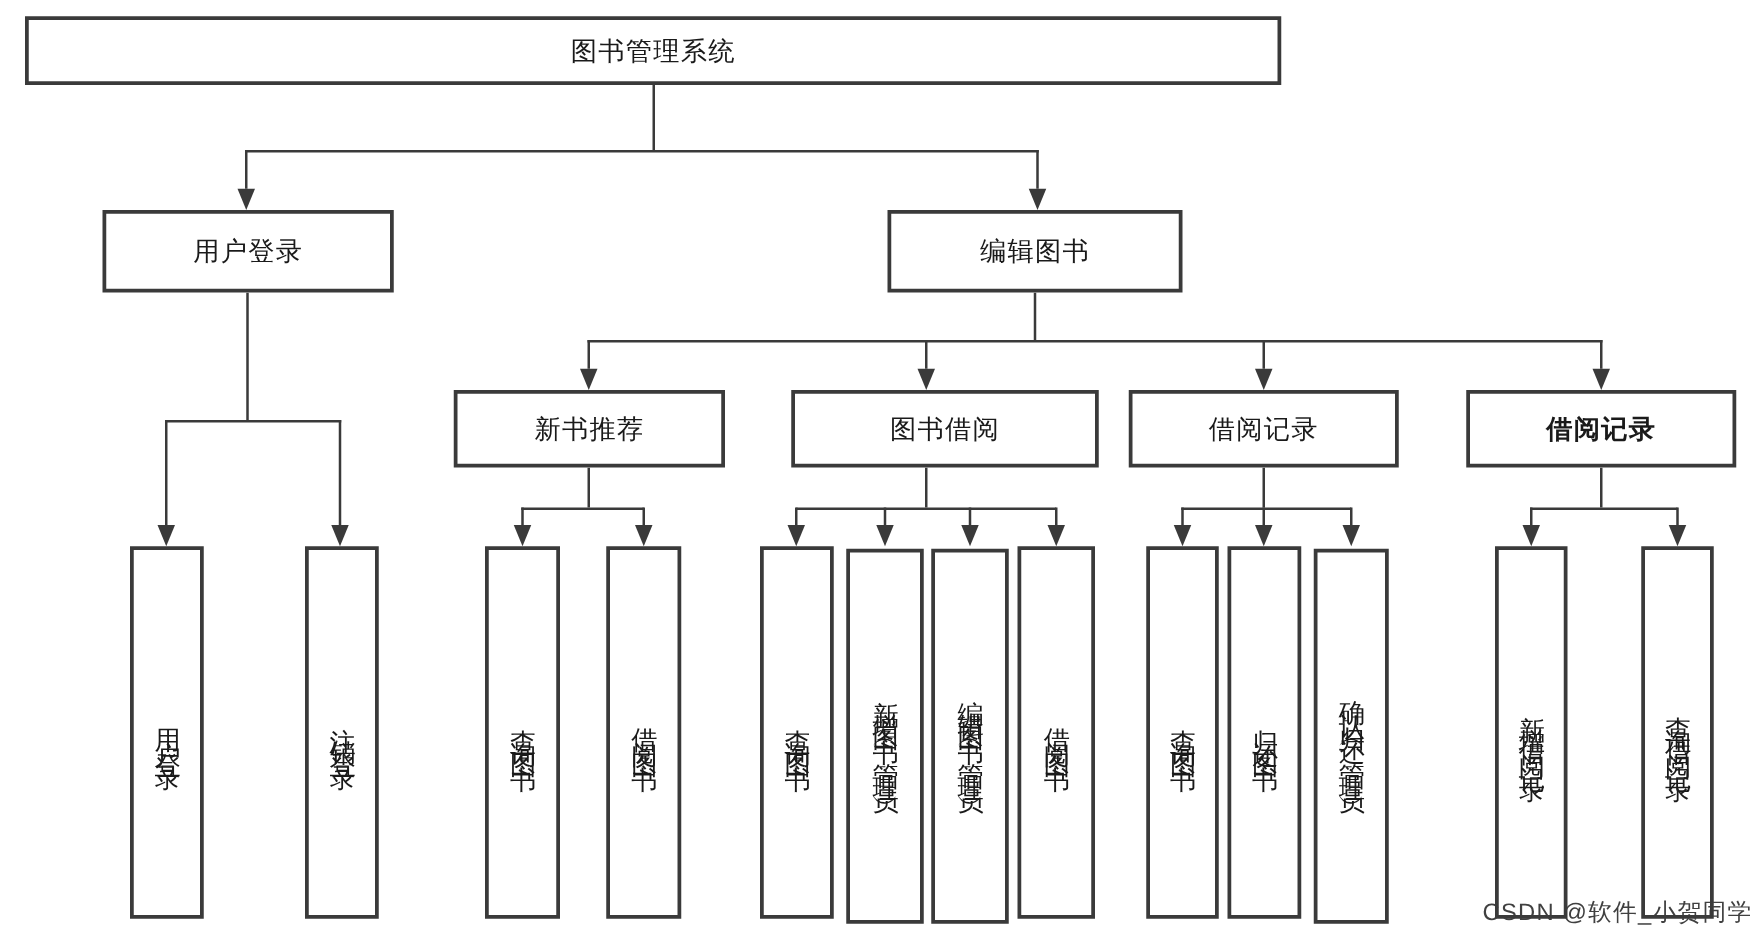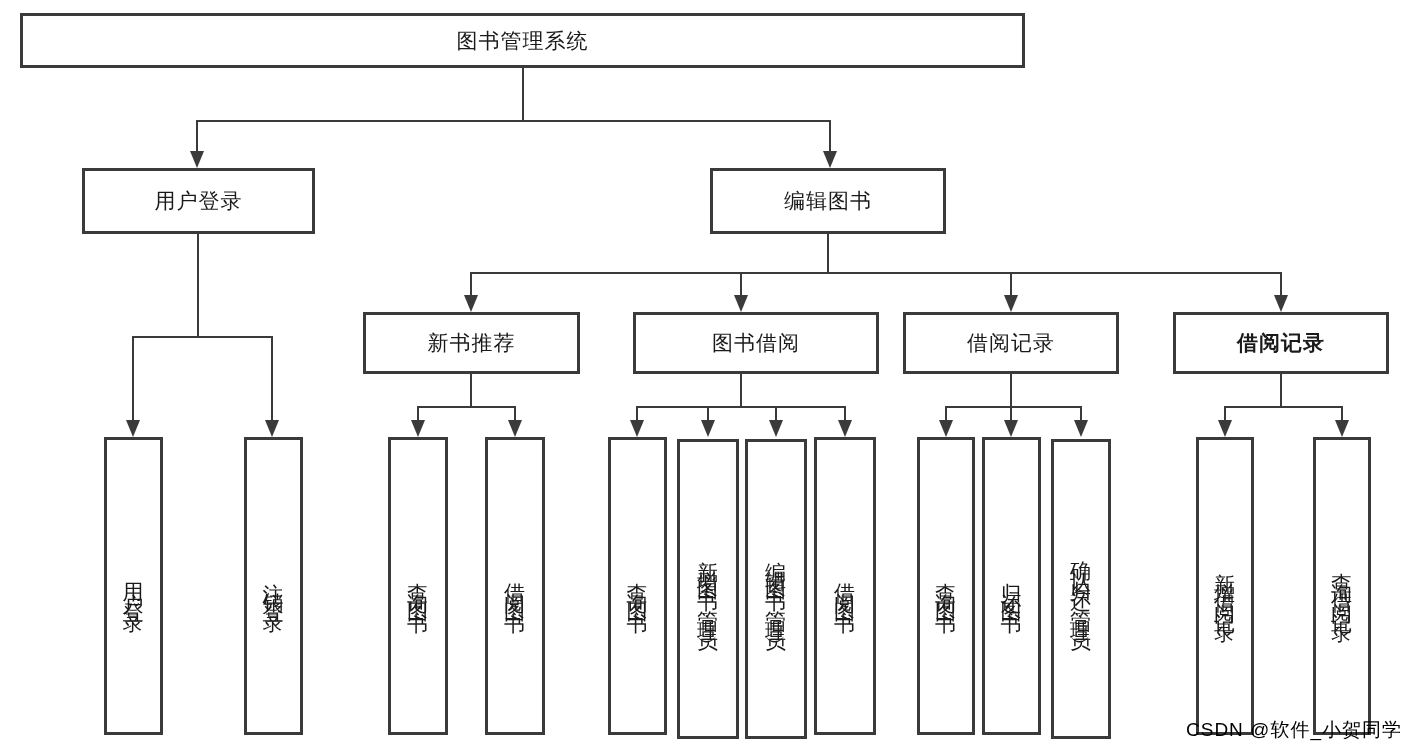--- a/index.html
+++ b/index.html
@@ -44,21 +44,21 @@
   .ar{
     position:absolute;width:0;height:0;z-index:1;
     border-left:7px solid transparent;
     border-right:7px solid transparent;
     border-top:17px solid var(--line);
   }
   #watermark{
     position:absolute;
     left:1186px;top:717px;
     font-size:19px;
-    color:#000000;
+    color:#404040;
     letter-spacing:1px;
     z-index:10;
     mix-blend-mode:darken;
     white-space:nowrap;
   }
 </style>
 </head>
 <body>
 
 <div id="canvas">

